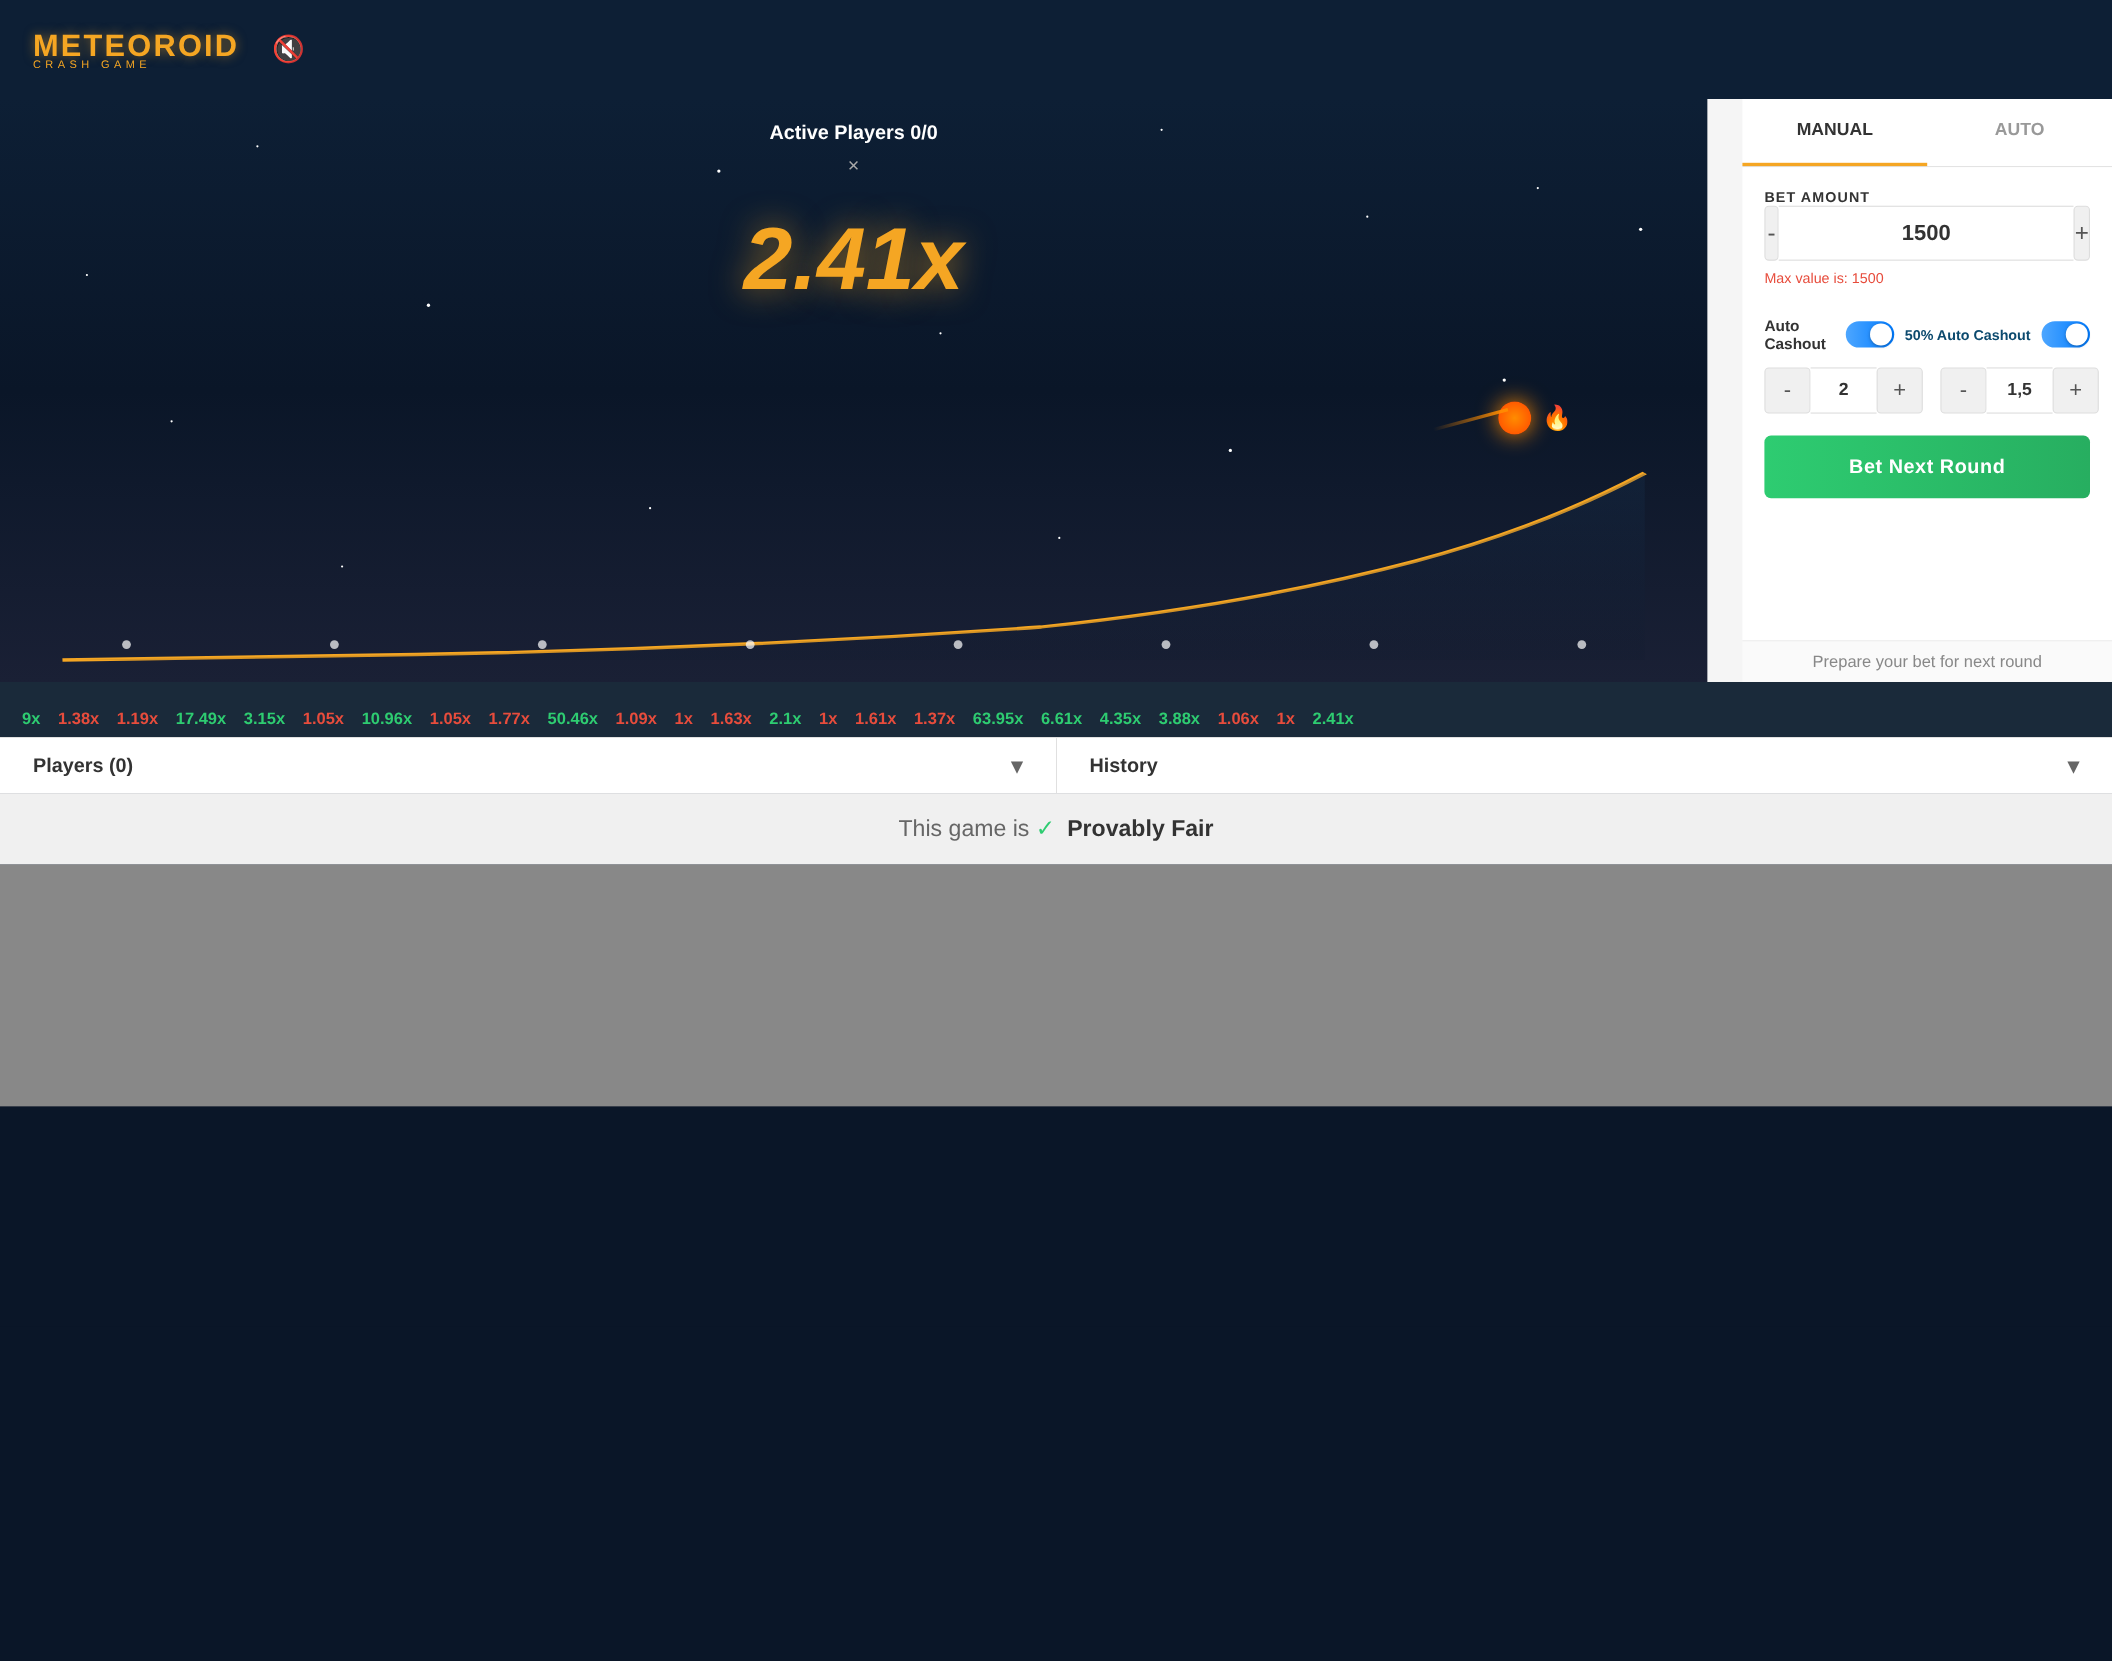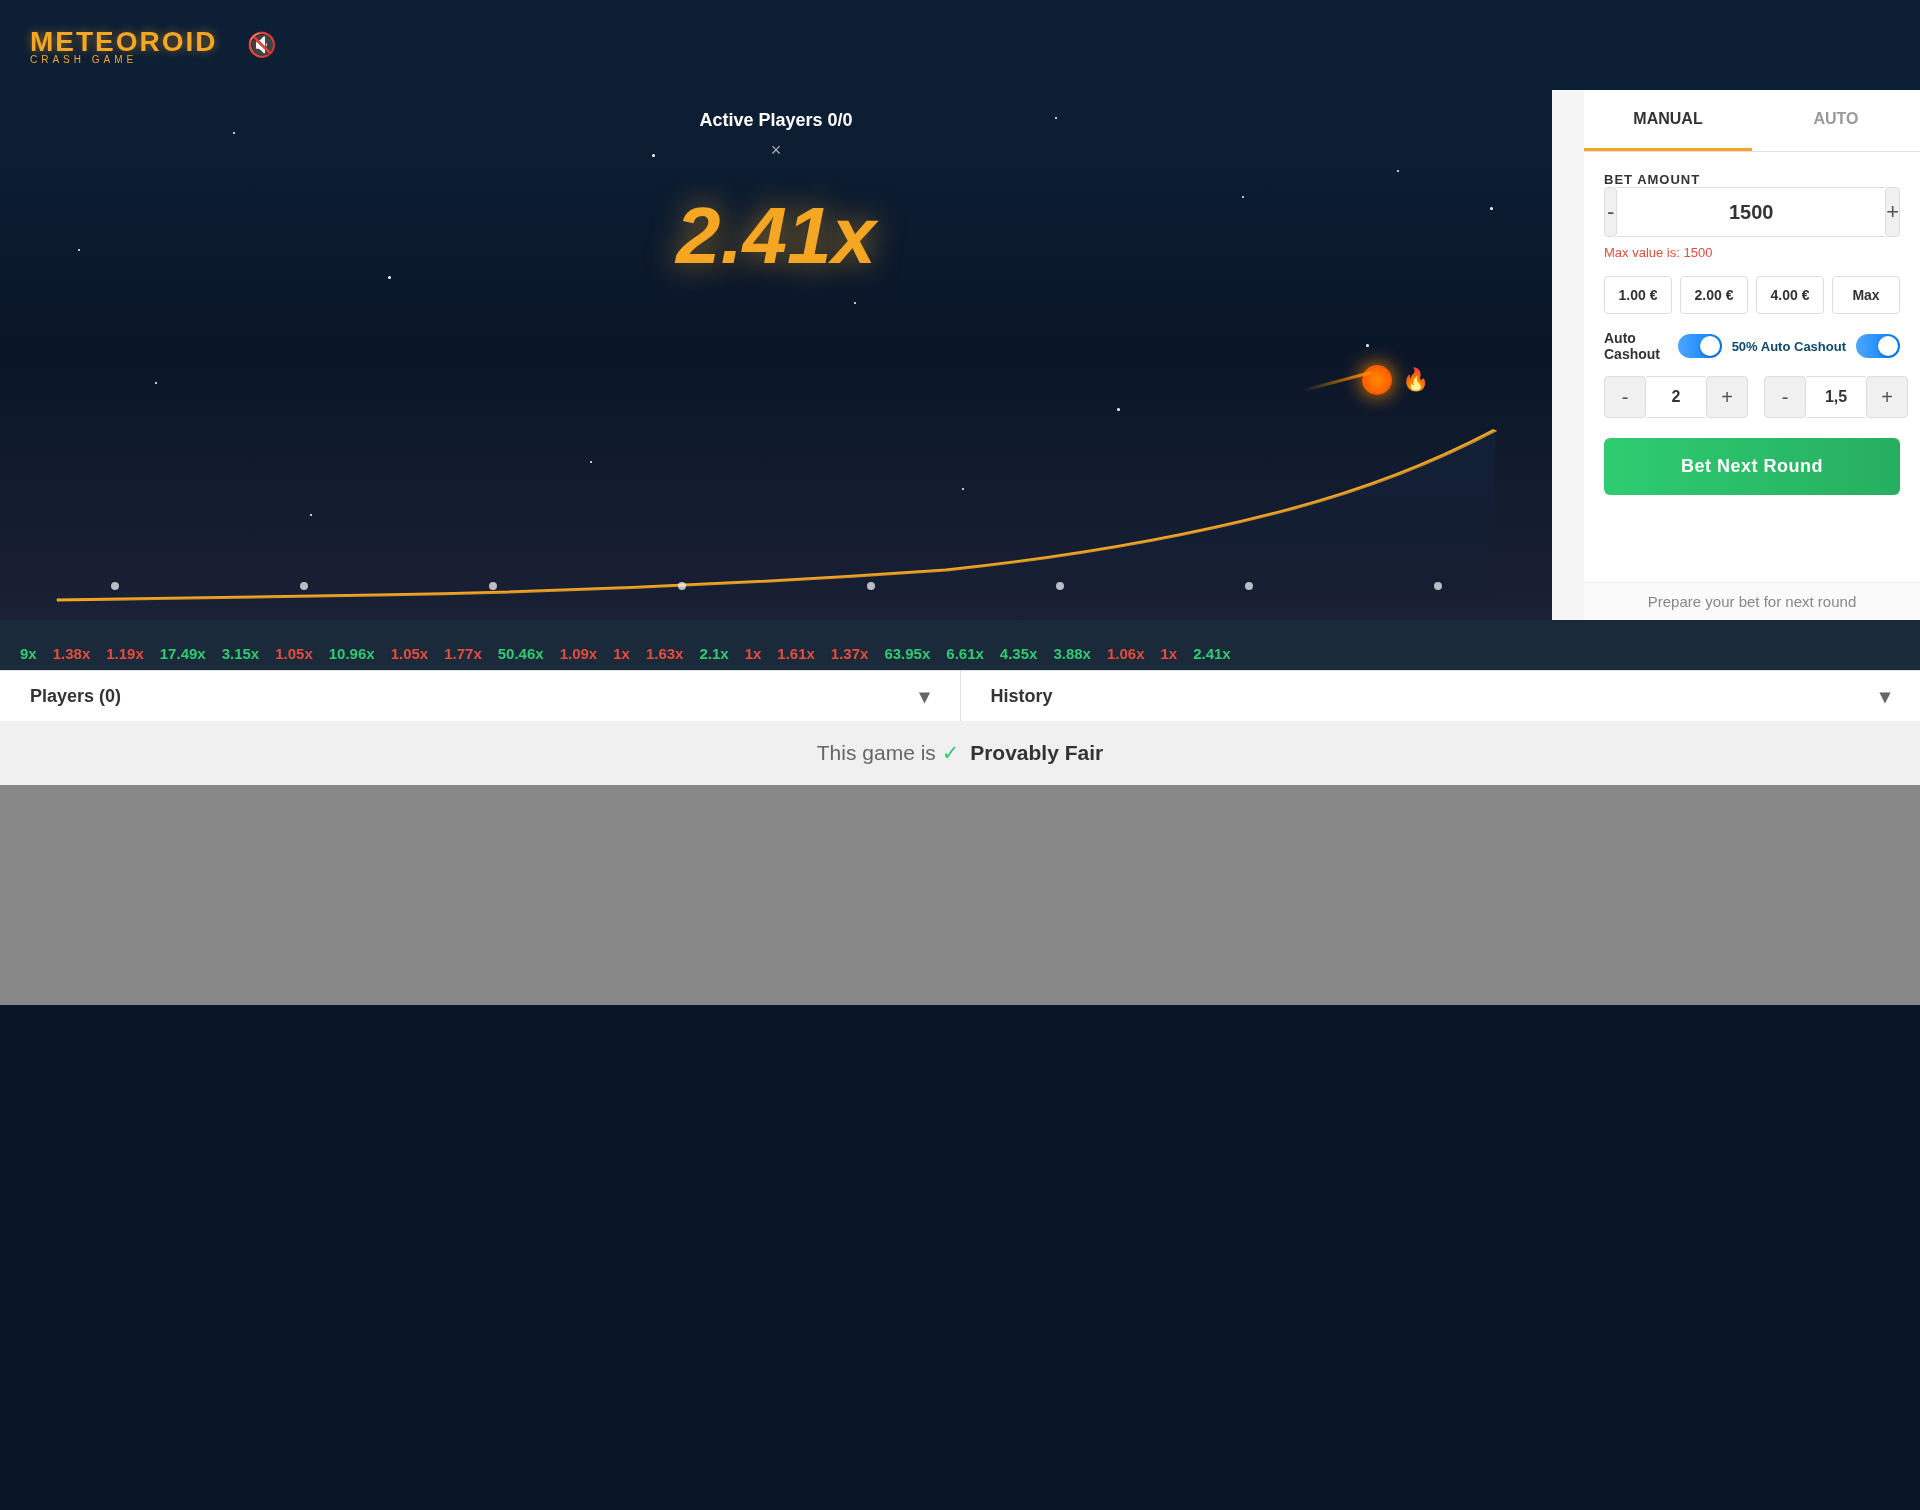--- a/index.html
+++ b/index.html
@@ -217,21 +217,21 @@
       border: 1px solid #ddd;
       border-left: none;
       border-right: none;
       outline: none;
       color: #333;
     }
 
     .max-value-msg {
       font-size: 13px;
       color: #e74c3c;
-      margin-bottom: 16px;
+      margin-bottom: 28px;
     }
 
     .quick-bet-row {
       display: flex;
       gap: 8px;
       margin-bottom: 16px;
     }
     .quick-bet-btn {
       flex: 1;
       padding: 10px 5px;
@@ -534,26 +534,20 @@
 
       <div class="bet-input-row">
         <button class="bet-btn">-</button>
         <input class="bet-input" type="text" value="1500" style="">
         <button class="bet-btn">+</button>
       </div>
 
       <div class="max-value-msg">Max value is: 1500</div>
 
       
-      <div class="quick-bet-row">
-        <button class="quick-bet-btn">1.00 €</button>
-        <button class="quick-bet-btn">2.00 €</button>
-        <button class="quick-bet-btn">4.00 €</button>
-        <button class="quick-bet-btn">Max</button>
-      </div>
 
       
       <div class="cashout-row">
         <span class="cashout-label">Auto Cashout</span>
         <div class="toggle on">
           <div class="toggle-knob"></div>
         </div>
         <span class="cashout-50-label">50% Auto Cashout</span>
         <div class="toggle on">
           <div class="toggle-knob"></div>

